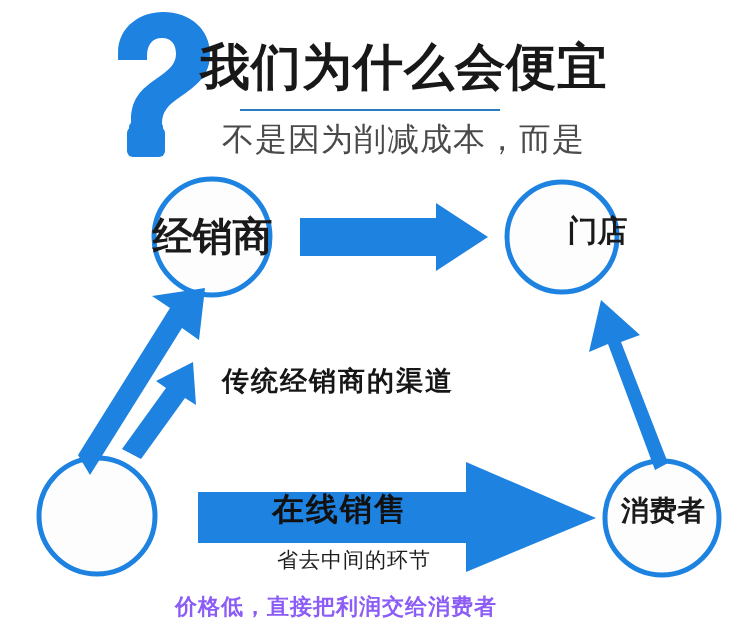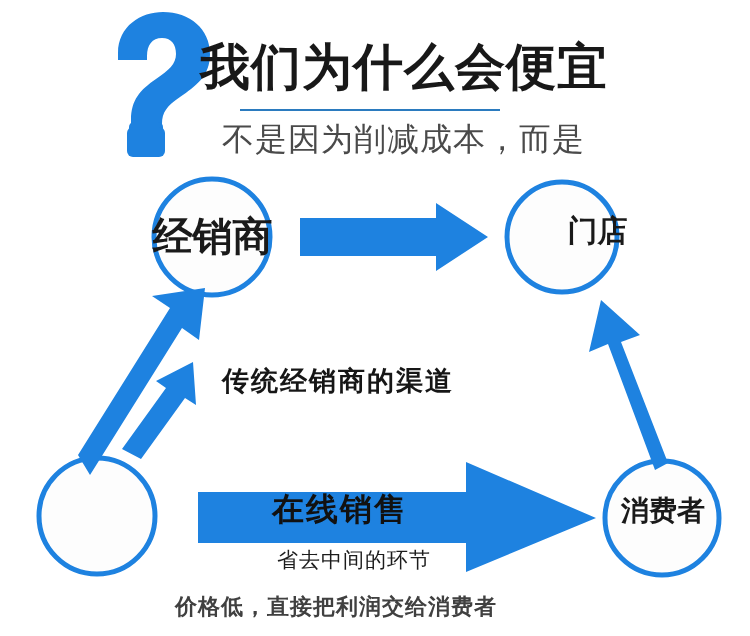--- a/index.html
+++ b/index.html
@@ -60,21 +60,21 @@
   #arrow-main{
     left:272px;top:488px;
     font-size:32px;font-weight:bold;color:#111111;letter-spacing:2px;
   }
   #arrow-sub{
     left:277px;top:546px;
     font-size:21px;color:#1c1c1c;letter-spacing:1px;
   }
   #footer-note{
     left:175px;top:592px;
-    font-size:22px;font-weight:bold;color:#404040;letter-spacing:1px;
+    font-size:22px;font-weight:bold;color:#8b5cf6;letter-spacing:1px;
   }
 </style>
 </head>
 <body>
 
 <div id="stage">
 
   <svg id="bgsvg" viewBox="0 0 750 636">
 
     <g>

